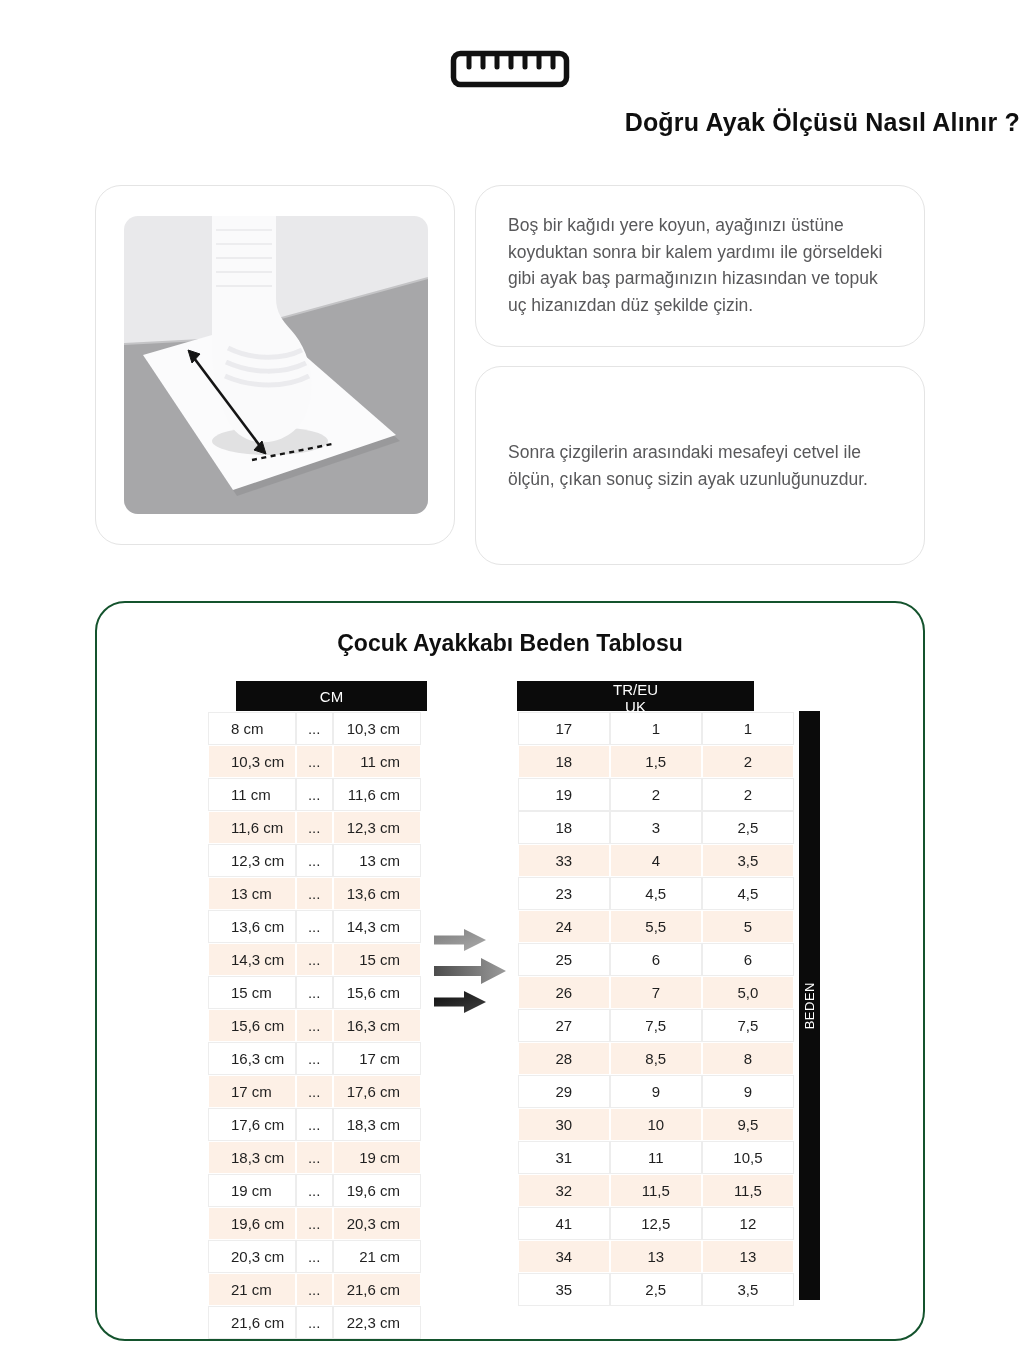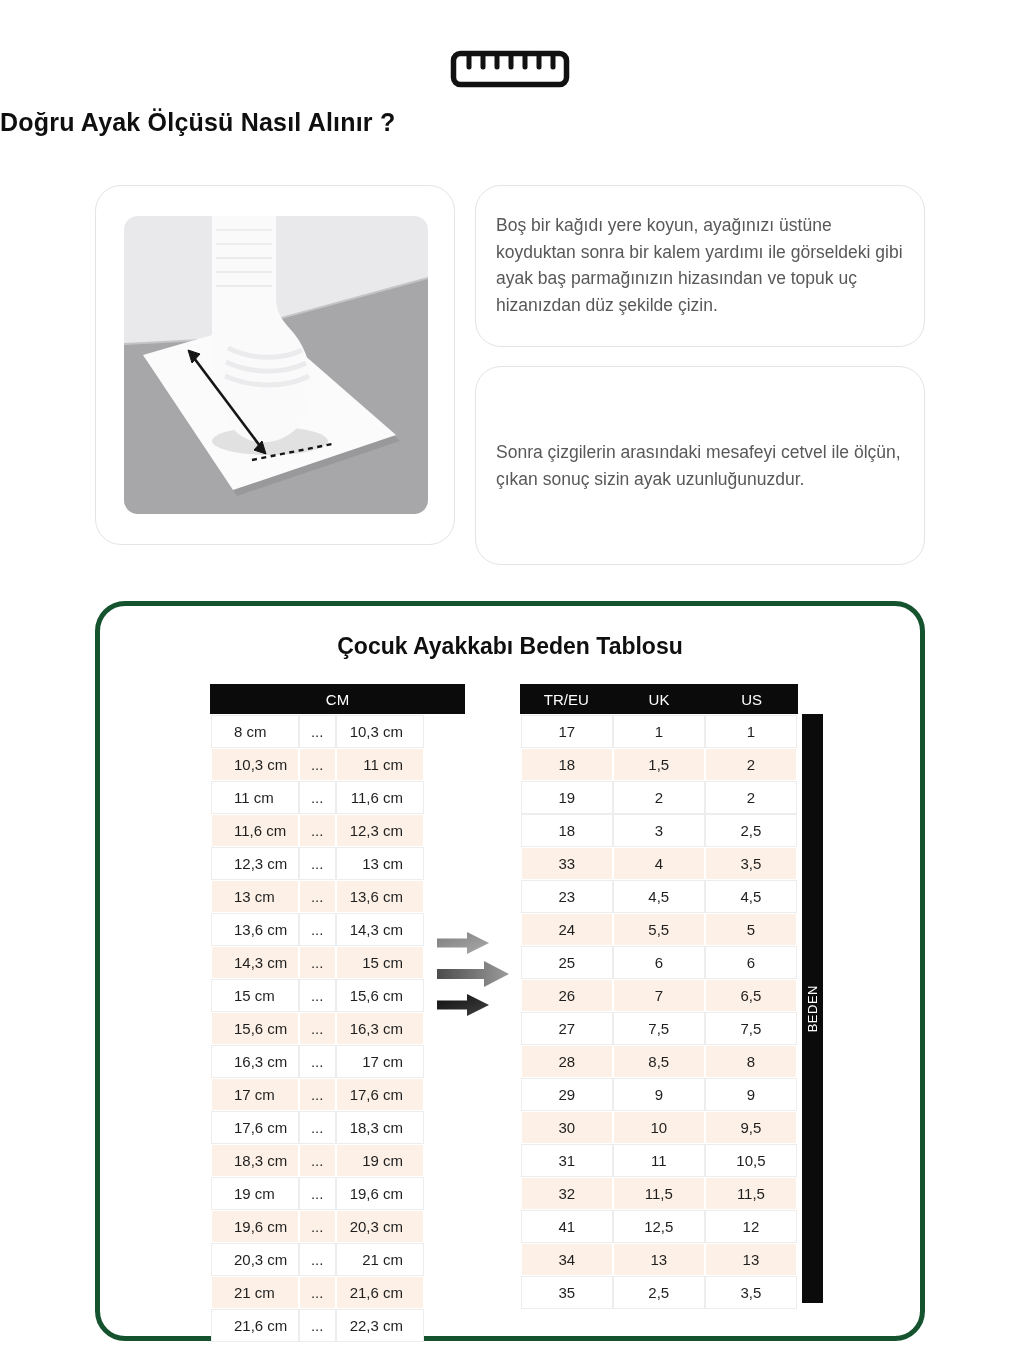--- a/index.html
+++ b/index.html
@@ -3,43 +3,43 @@
 <meta charset="utf-8">
 <style>
   html,body{margin:0;padding:0;background:#ffffff;}
   body{
     width:1020px;height:1360px;overflow:hidden;
     font-family:"Liberation Sans","DejaVu Sans",sans-serif;
     color:#1f1f1f;position:relative;
   }
   .top-icon-wrap{padding-top:50px;display:flex;justify-content:center;}
   .page-title{
-    margin-top:16px;text-align:left;font-size:25px;font-weight:700;color:#0f0f0f;
+    margin-top:16px;text-align:right;font-size:25px;font-weight:700;color:#0f0f0f;
     letter-spacing:.2px;
   }
   
   .instr-row{
     margin:48px 95px 0 95px;display:flex;gap:20px;
   }
   .photo-card{
     width:360px;height:360px;box-sizing:border-box;border:1px solid #e4e4e4;
     border-radius:26px;padding:30px 28px;background:#fff;flex:none;
   }
   .photo-frame{width:304px;height:298px;border-radius:14px;overflow:hidden;display:block;}
   .text-col{display:flex;flex-direction:column;gap:19px;flex:1;}
   .text-card{
     box-sizing:border-box;border:1px solid #e4e4e4;border-radius:26px;background:#fff;
-    padding:26px 20px;font-size:17.5px;line-height:1.52;color:#58585a;
+    padding:26px 32px;font-size:17.5px;line-height:1.52;color:#58585a;
   }
   .text-card.c1{height:162px;}
   .text-card.c2{height:199px;display:flex;align-items:center;}
   
   .size-section{
     margin:36px 95px 0 95px;height:740px;box-sizing:border-box;
-    border:5px solid #14532d;border-radius:30px;background:#fff;
+    border:2px solid #14532d;border-radius:30px;background:#fff;
   }
   .section-title{
     margin-top:27px;text-align:center;font-size:23px;font-weight:700;color:#0f0f0f;
   }
   .tables-row{
     margin-top:24px;display:flex;align-items:flex-start;
     padding-left:110px;
   }
   .tbl{border-collapse:separate;border-spacing:2px;}
   .hdr-bar{
@@ -48,34 +48,34 @@
   }
   .hdr-bar.single{justify-content:center;}
   .hdr-bar .hcell{flex:1;text-align:center;}
   .cell{
     height:29px;font-size:15px;color:#1f1f1f;background:#ffffff;
     box-shadow:0 0 0 1px #ededed;vertical-align:middle;
   }
   tr.stripe .cell{background:#fdf0e6;box-shadow:none;}
   
   .cm-wrap{width:215px;flex:none;}
-  .cm-wrap .hdr-bar{width:255px;}
+  .cm-wrap .hdr-bar{width:191px;margin-left:29px;}
   .cm-wrap table{width:215px;}
   .cm-wrap .cl{width:80px;text-align:left;padding-left:22px;}
   .cm-wrap .cm-sep{width:43px;text-align:center;color:#2a2a2a;}
   .cm-wrap .cr{width:84px;text-align:right;padding-right:20px;}
   
   .arrow-spacer{width:95px;flex:none;position:relative;height:621px;}
   .arrow-group{
     position:absolute;left:12px;top:248px;display:flex;flex-direction:column;gap:7px;
     align-items:flex-start;
   }
   
   .size-wrap{width:278px;flex:none;}
-  .size-wrap .hdr-bar{width:278px;}
+  .size-wrap .hdr-bar{width:237px;flex-direction:column;}
   .size-wrap table{width:278px;}
   .size-wrap .cell{width:90px;text-align:center;}
   
   .beden-bar{
     flex:none;width:21px;height:589px;margin-left:4px;margin-top:30px;background:#0b0b0b;
     display:flex;align-items:center;justify-content:center;
   }
   .beden-bar span{
     writing-mode:vertical-rl;transform:rotate(180deg);
     color:#ffffff;font-size:13px;letter-spacing:.5px;white-space:nowrap;
@@ -343,21 +343,21 @@
               <td class="cell">5</td>
             </tr>
             <tr>
               <td class="cell">25</td>
               <td class="cell">6</td>
               <td class="cell">6</td>
             </tr>
             <tr class="stripe">
               <td class="cell">26</td>
               <td class="cell">7</td>
-              <td class="cell">6,5</td>
+              <td class="cell">5,0</td>
             </tr>
             <tr>
               <td class="cell">27</td>
               <td class="cell">7,5</td>
               <td class="cell">7,5</td>
             </tr>
             <tr class="stripe">
               <td class="cell">28</td>
               <td class="cell">8,5</td>
               <td class="cell">8</td>

